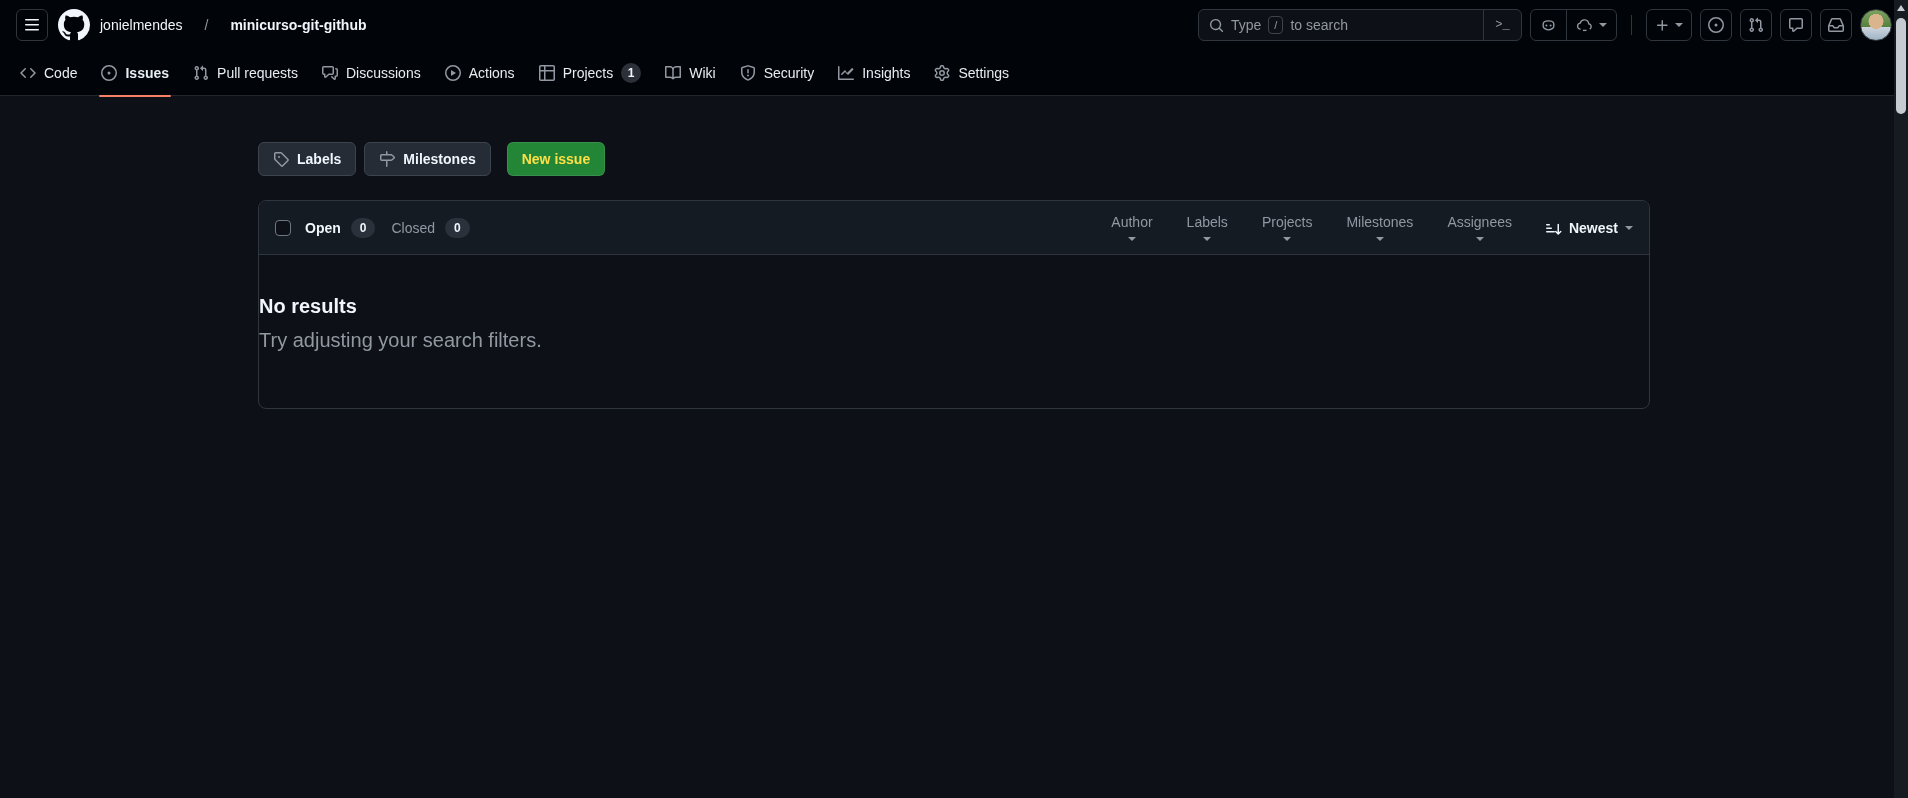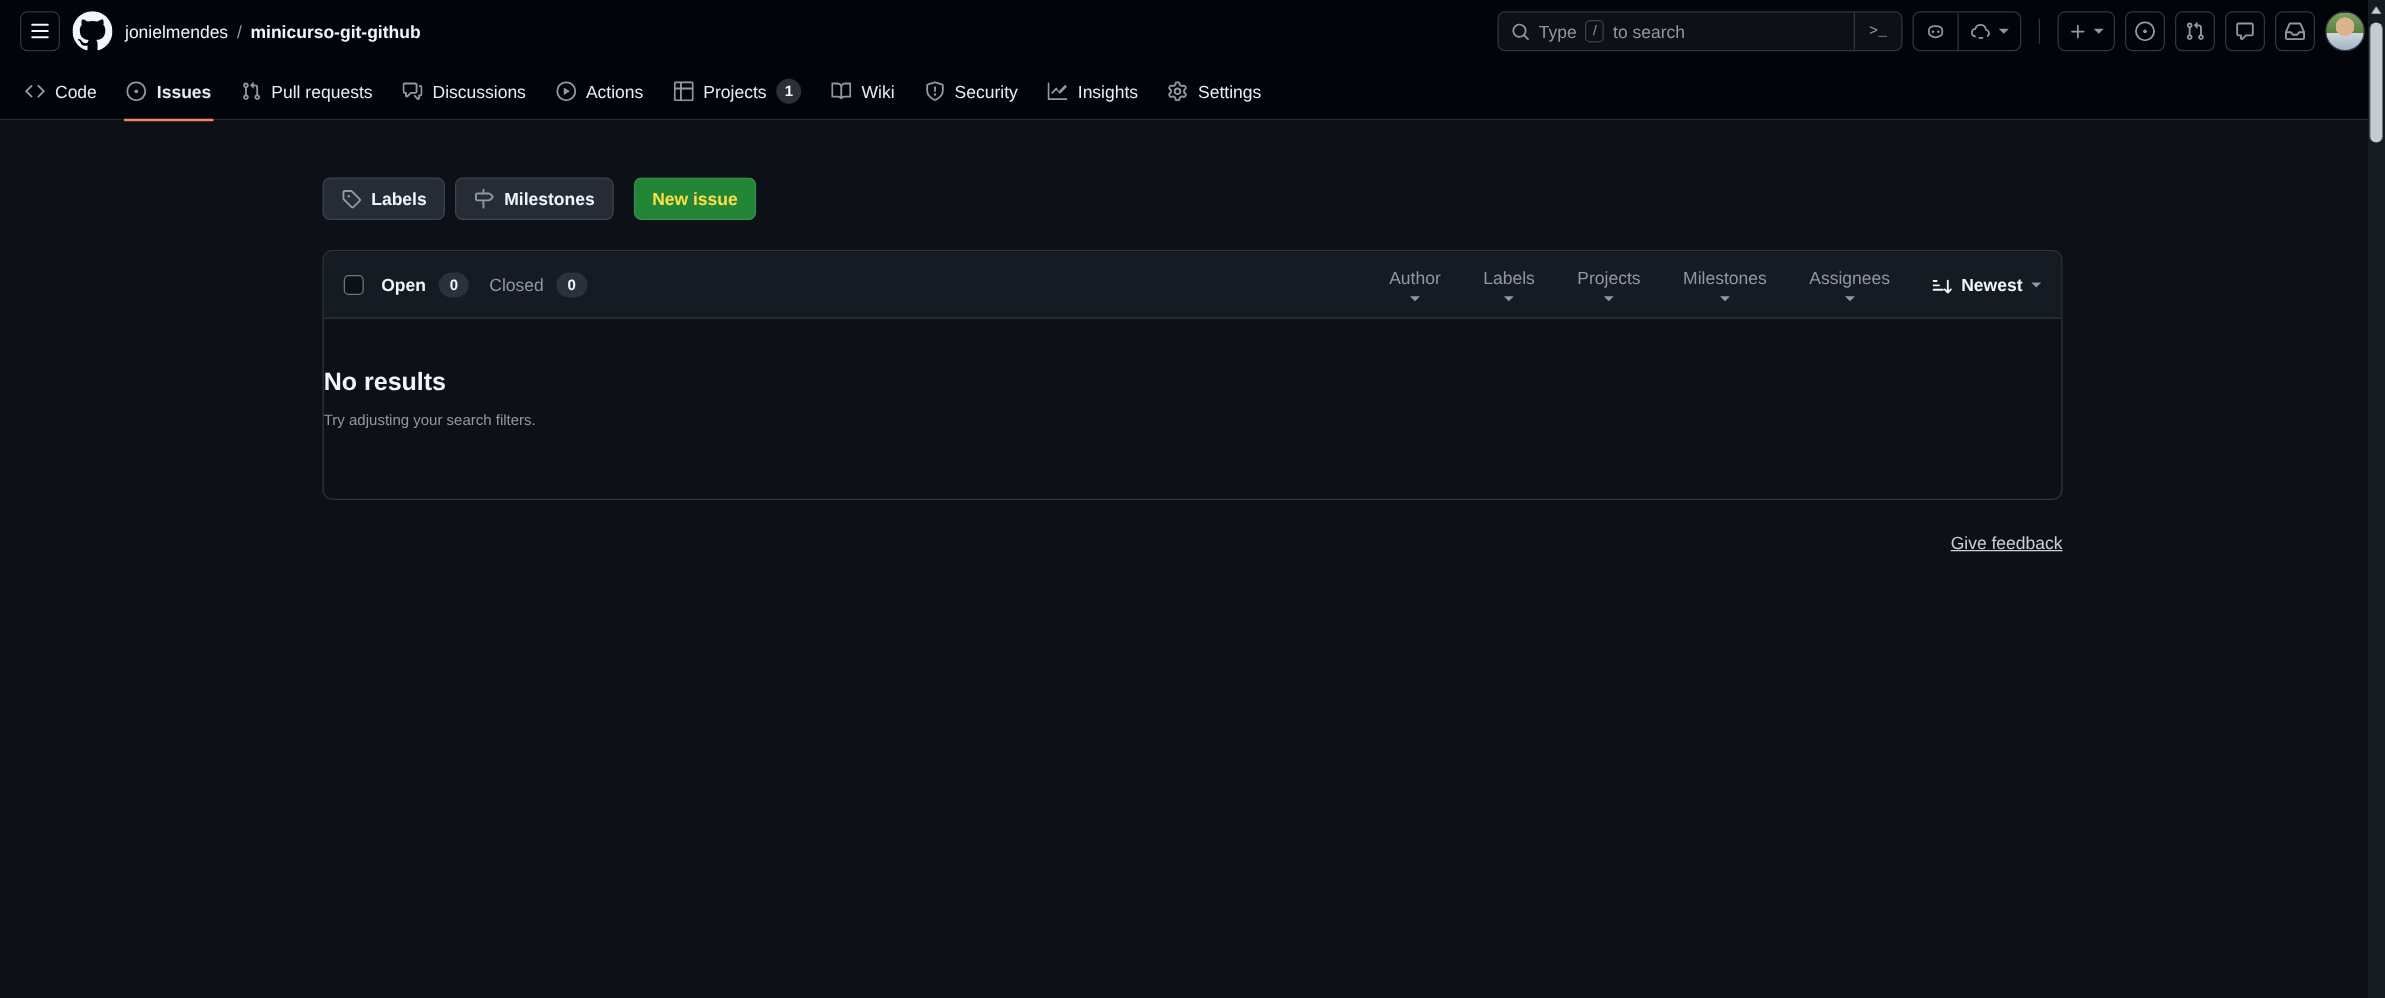--- a/index.html
+++ b/index.html
@@ -17,21 +17,21 @@
   .app-header {
     background:#010409; display:flex; align-items:center;
     gap:10px; padding:9px 16px; height:50px;
   }
   .icon-btn {
     width:32px; height:32px; border:1px solid #30363d; border-radius:6px;
     background:transparent; display:flex; align-items:center; justify-content:center;
     cursor:pointer; flex:none;
   }
   .logo { width:32px; height:32px; flex:none; }
-  .breadcrumb { display:flex; align-items:center; gap:7px; white-space:nowrap; }
+  .breadcrumb { display:flex; align-items:center; gap:22px; white-space:nowrap; }
   .crumb-owner { color:#f0f6fc; }
   .crumb-sep { color:#9198a1; }
   .crumb-repo { color:#f0f6fc; font-weight:700; }
 
   .header-right { margin-left:auto; display:flex; align-items:center; gap:8px; }
   .global-search {
     width:324px; height:32px; border:1px solid #30363d; border-radius:6px;
     background:#0d1117; display:flex; align-items:center; color:#9198a1;
   }
   .global-search .gs-left { display:flex; align-items:center; gap:7px; padding:0 10px; flex:1; }
@@ -126,21 +126,21 @@
     background:#2b313b; color:#f0f6fc; font-size:12px; font-weight:600;
     border-radius:2em; padding:1px 9px; line-height:18px;
   }
   .header-filters { margin-left:auto; display:flex; align-items:center; gap:34px; }
   .filter-dd { display:flex; align-items:center; gap:7px; color:#9198a1; cursor:pointer; white-space:nowrap;flex-direction:column; }
   .sort-dd { display:flex; align-items:center; gap:7px; cursor:pointer; }
   .sort-dd .sort-label { color:#f0f6fc; font-weight:700; }
 
   .empty-state { padding:40px 0 56px; }
   .empty-title { font-size:20px; font-weight:700; color:#f0f6fc; }
-  .empty-sub { margin-top:11px; font-size:12px; color:#9198a1; }
+  .empty-sub { margin-top:11px; font-size:20px; color:#9198a1; }
 
   .feedback-row { display:flex; justify-content:flex-end; margin-top:26px; }
   .feedback-link { color:#c9d1d9; text-decoration:underline; cursor:pointer; font-size:14px; }
 
   
   .scrollbar {
     position:fixed; top:0; right:0; width:14px; height:798px;
     background:#161b22; z-index:50;
   }
   .scroll-up {
@@ -416,23 +416,20 @@
           </span>
         </div>
       </div>
 
       <div class="empty-state">
         <div class="empty-title">No results</div>
         <div class="empty-sub">Try adjusting your search filters.</div>
       </div>
     </section>
 
-    <div class="feedback-row">
-      <a class="feedback-link">Give feedback</a>
-    </div>
 
   </div>
 </main>
 
 <div class="scrollbar">
   <div class="scroll-up"></div>
   <div class="scroll-thumb"></div>
 </div>
 
 </body></html>

